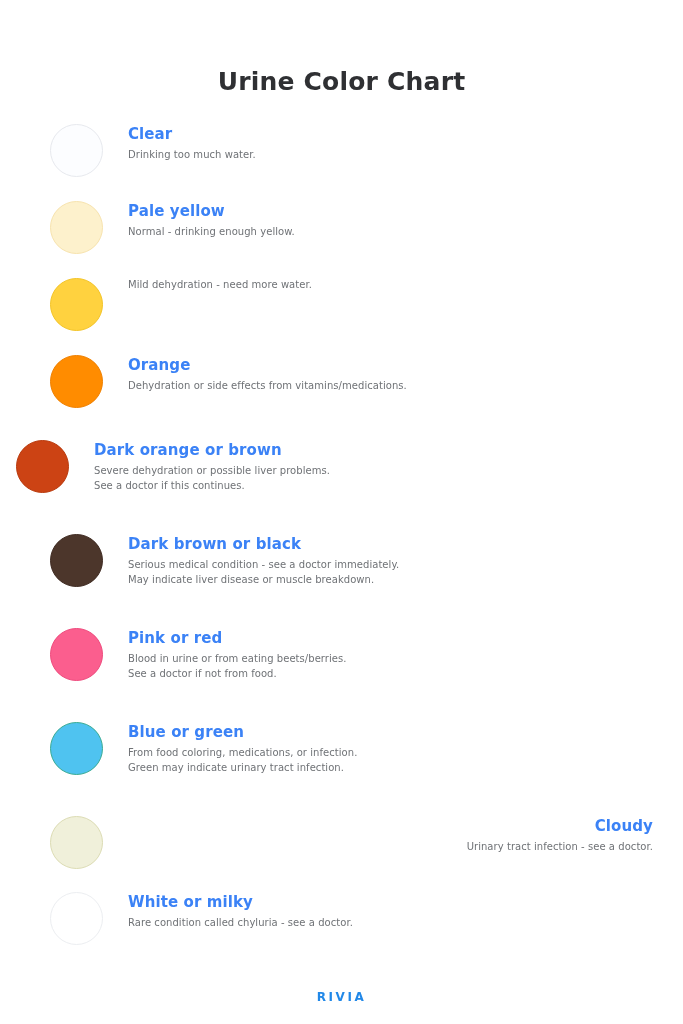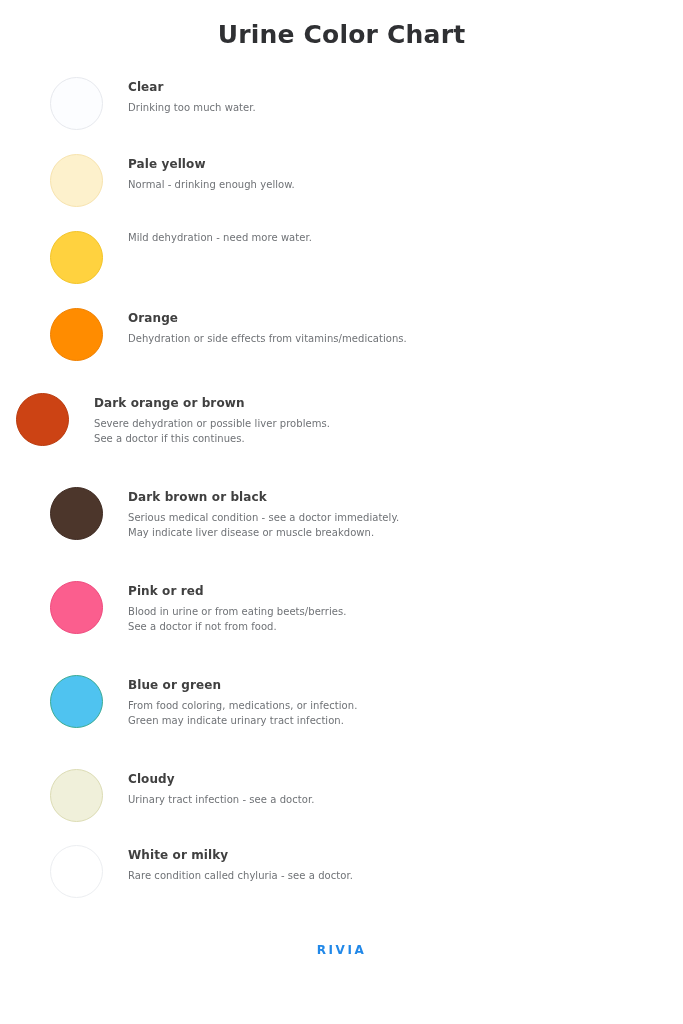--- a/index.html
+++ b/index.html
@@ -13,20 +13,21 @@
     background: #ffffff;
     font-family: "DejaVu Sans", "Liberation Sans", sans-serif;
     color: #333333;
     overflow: hidden;
   }
   .page {
     position: relative;
     width: 683px;
     height: 824px;
     box-sizing: border-box;
+    margin-top: 47px;
   }
   .page-title {
     text-align: center;
     font-size: 25px;
     font-weight: bold;
     color: #2f3033;
     letter-spacing: 0.2px;
     margin: 0;
     padding-top: 20px;
     line-height: 30px;
@@ -60,23 +61,23 @@
     border-radius: 50%;
     box-sizing: border-box;
   }
   .row-text {
     padding-left: 25px;
     padding-top: 0px;
     flex: 1 1 auto;
     min-width: 0;
   }
   .row-title {
-    font-size: 12px;
+    font-size: 15px;
     font-weight: bold;
-    color: #404040;
+    color: #3b82f6;
     line-height: 20px;
     margin: 0 0 4px 0;
     letter-spacing: 0.1px;
   }
   .row-desc {
     font-size: 10px;
     color: #6f7276;
     line-height: 14.5px;
     margin: 0;
     white-space: pre-line;
@@ -168,21 +169,21 @@
       <li class="chart-row" style="position: absolute; top: 598px; left: 0px; right: 0px;">
         <div class="swatch-wrap">
           <div class="swatch" style="background: rgb(79, 195, 240); border: 1px solid rgb(58, 171, 147);"></div>
         </div>
         <div class="row-text">
           <div class="row-title">Blue or green</div>
           <div class="row-desc">From food coloring, medications, or infection.
 Green may indicate urinary tract infection.</div>
         </div>
       </li>
-      <li class="chart-row" style="position: absolute; top: 692px; left: 0px; right: 0px;">
+      <li class="chart-row" style="position: absolute; top: 692px; left: 0px; right: 0px; text-align: right;">
         <div class="swatch-wrap">
           <div class="swatch" style="background: rgb(240, 240, 218); border: 1px solid rgb(220, 220, 180);"></div>
         </div>
         <div class="row-text">
           <div class="row-title">Cloudy</div>
           <div class="row-desc">Urinary tract infection - see a doctor.</div>
         </div>
       </li>
       <li class="chart-row" style="position: absolute; top: 768px; left: 0px; right: 0px;">
         <div class="swatch-wrap">

